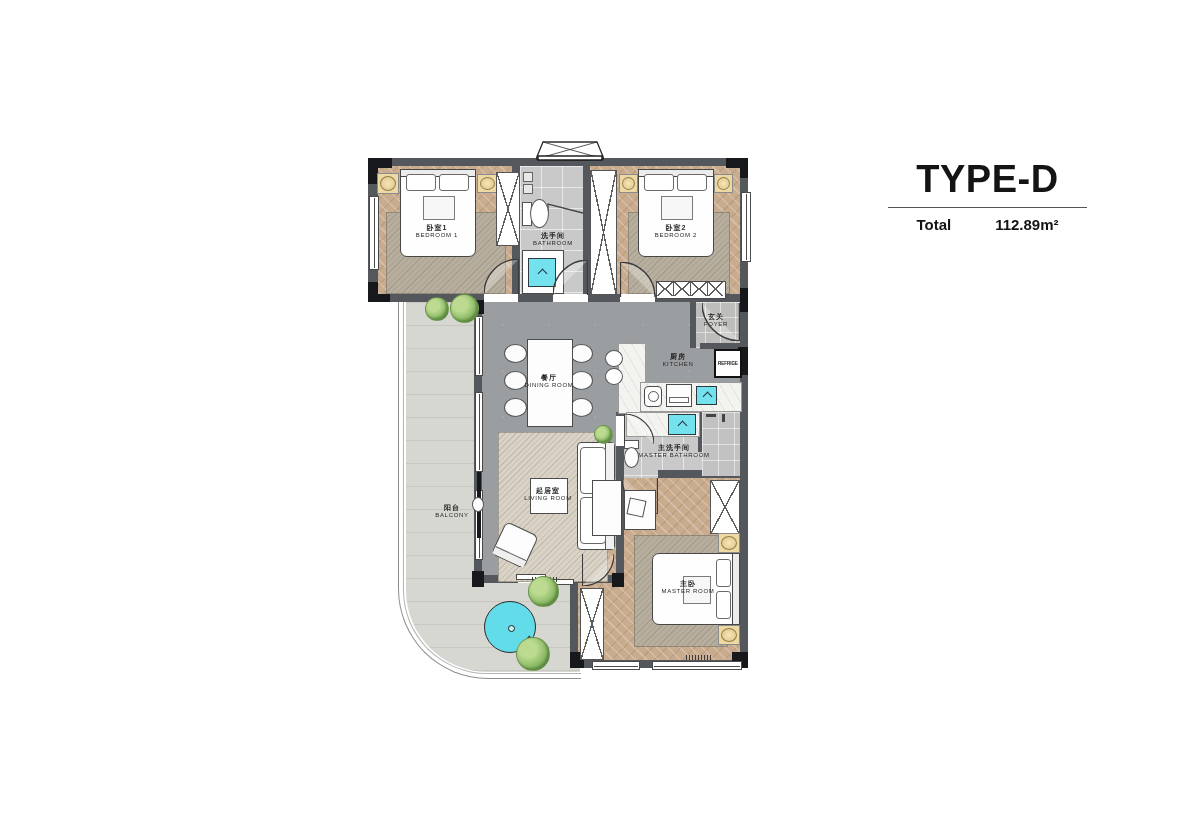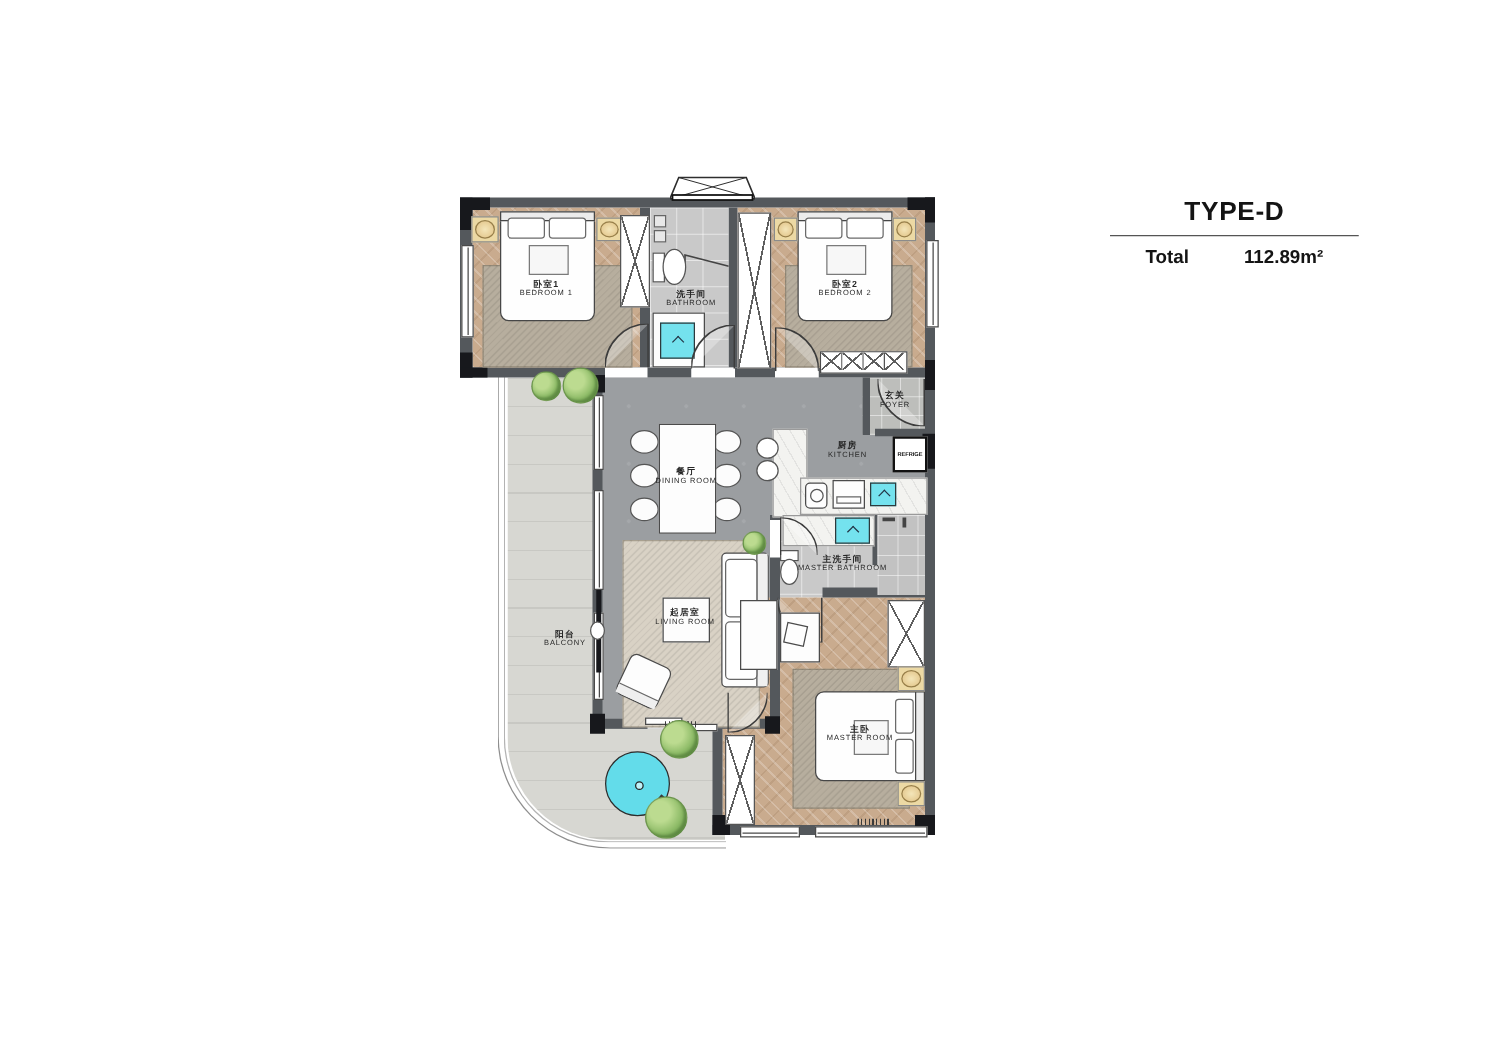--- a/index.html
+++ b/index.html
@@ -63,21 +63,21 @@
     background:repeating-linear-gradient(90deg,#3a3a3a 0 1px,transparent 1px 3px)}
   
   .rlabel{position:absolute;transform:translate(-50%,-50%);text-align:center;
     line-height:1.2;white-space:nowrap;color:#262626;pointer-events:none}
   .rlabel .zh{font-size:7px;font-weight:bold;letter-spacing:1px}
   .rlabel .en{font-size:6px;letter-spacing:.7px}
   .fridge{position:absolute;background:#fff;border:2px solid #111;display:flex;
     align-items:center;justify-content:center;font-size:4.5px;font-weight:bold;letter-spacing:0;color:#111}
   
   .title-block{position:absolute;left:880px;top:158px;width:215px;text-align:center}
-  .title-block .tname{font-size:21px;font-weight:bold;letter-spacing:.5px;color:#141414}
+  .title-block .tname{font-size:38px;font-weight:bold;letter-spacing:.5px;color:#141414}
   .title-block .tline{height:0;border-top:1.5px solid #555;margin:6px 8px 8px 8px}
   .title-block .trow{display:flex;justify-content:center;gap:44px;font-size:15px;font-weight:bold;color:#141414}
   .rail{position:absolute;border-left:1.5px solid #8e8e8e;border-bottom:1.5px solid #8e8e8e}
 </style>
 </head>
 <body>
 
 <div class="title-block">
   <div class="tname">TYPE-D</div>
   <div class="tline"></div>

